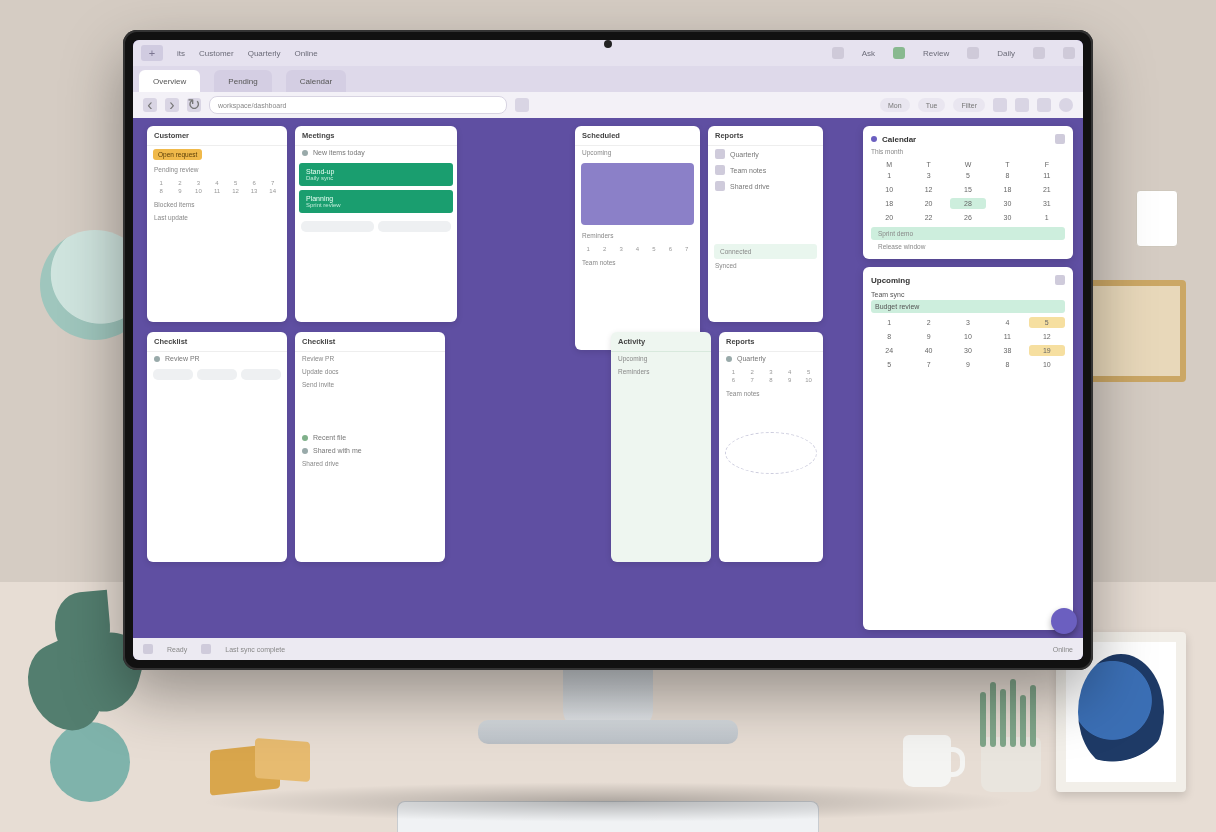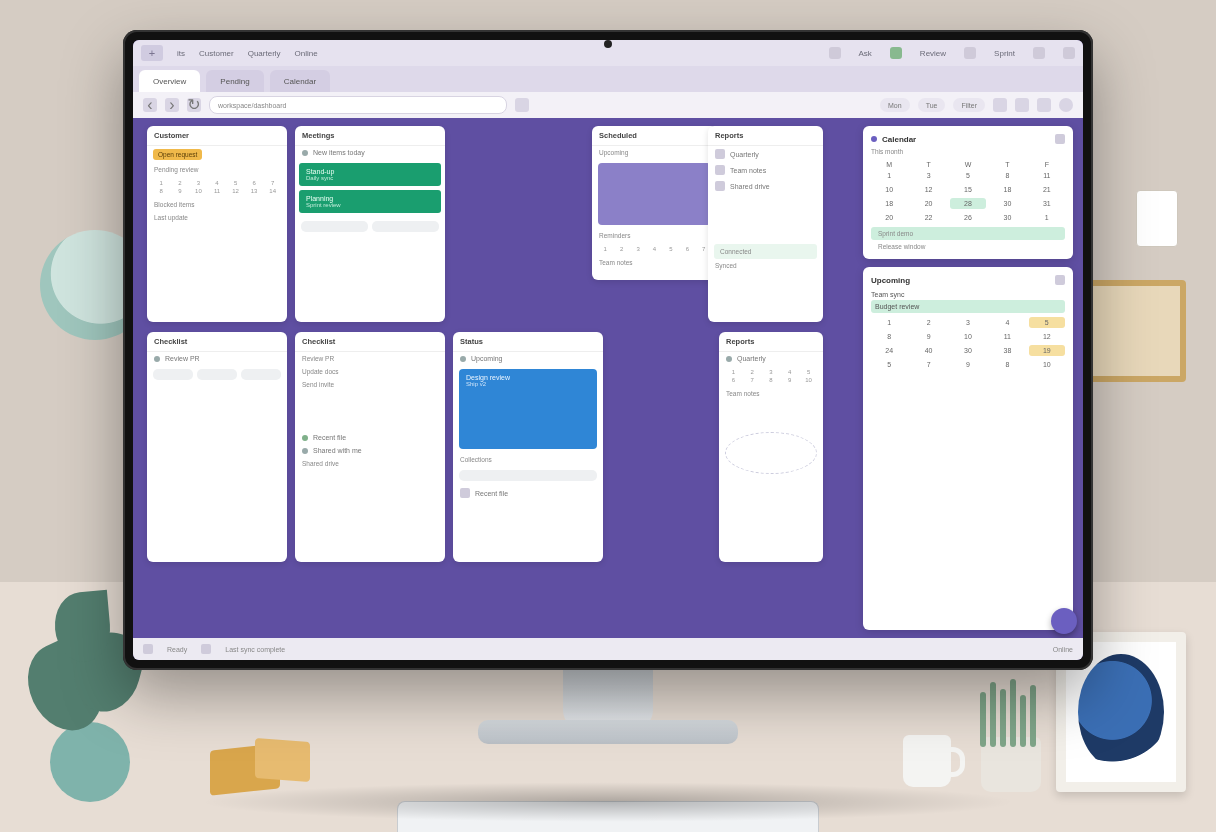--- a/index.html
+++ b/index.html
@@ -30,21 +30,21 @@
   .tag{position:absolute;right:38px;top:190px;width:40px;height:55px;background:#fff;border-radius:4px;border:1px solid #cfc8bd}
 
   
   .screen{position:absolute;inset:10px;border-radius:6px;background:#5f4fa2;overflow:hidden}
   
   .titlebar{height:26px;background:#e6e2ef;display:flex;align-items:center;font-size:8px;color:#6b6b78;padding:0 8px;gap:14px}
   .titlebar .tbtn{width:22px;height:16px;background:#d0cbe0;border-radius:3px}
   .titlebar .right{margin-left:auto;display:flex;gap:18px;align-items:center}
   .sq{width:12px;height:12px;border-radius:3px;background:#cfcad9}
   
-  .tabstrip{height:26px;background:#ded9ea;display:flex;align-items:flex-end;padding-left:6px;gap:4px}
+  .tabstrip{height:26px;background:#ded9ea;display:flex;align-items:flex-end;padding-left:6px;gap:12px}
   .tab{height:22px;padding:0 14px;font-size:8px;color:#555;display:flex;align-items:center;border-radius:6px 6px 0 0;background:#d4cee3;margin-right:2px}
   .tab.active{background:#fff}
   
   .addr{height:26px;background:#f3f1f7;display:flex;align-items:center;gap:8px;padding:0 10px}
   .addr .field{flex:0 0 280px;height:16px;background:#fff;border:1px solid #d8d4e2;border-radius:8px;font-size:7px;color:#888;padding:0 8px;display:flex;align-items:center}
   .addr .chip{height:14px;padding:0 8px;font-size:7px;color:#777;background:#e9e6f0;border-radius:7px;display:flex;align-items:center}
   .addr .icn{width:14px;height:14px;border-radius:3px;background:#d9d5e4}
   .addr .spacer{flex:1}
   
   .canvas{position:absolute;top:78px;left:0;right:0;bottom:0}
@@ -114,21 +114,21 @@
         <span>its</span>
         <span>Customer</span>
         <span>Quarterly</span>
         <span>Online</span>
         <div class="right">
           <span class="sq"></span>
           <span>Ask</span>
           <span class="sq" style="background:#88b98f"></span>
           <span>Review</span>
           <span class="sq"></span>
-          <span>Sprint</span>
+          <span>Daily</span>
           <span class="sq"></span>
           <span class="sq"></span>
         </div>
       </div>
 
       <div class="tabstrip">
         <div class="tab active">
             <span>Overview</span>
           </div>
         <div class="tab">
@@ -176,42 +176,42 @@
               <span>10</span>
               <span>11</span>
               <span>12</span>
               <span>13</span>
               <span>14</span>
           </div>
           <div class="lbl">Blocked items</div>
           <div class="lbl">Last update</div>
         </div>
 
-        <div class="panel" style="left:162px;top:8px;width:150px;height:196px">
+        <div class="panel" style="left:162px;top:8px;width:162px;height:196px">
           <div class="hd">Meetings</div>
           <div class="row">
               <span class="dot"></span>
               <span>New items today</span>
             </div>
           <div class="blockG">
             <div>Stand-up</div>
             <div style="opacity:.8;font-size:6px">Daily sync</div>
           </div>
           <div class="blockG">
             <div>Planning</div>
             <div style="opacity:.8;font-size:6px">Sprint review</div>
           </div>
           <div class="btnrow">
             <div class="pill"></div>
             <div class="pill"></div>
           </div>
         </div>
 
 
-        <div class="panel" style="left:459px;top:8px;width:125px;height:154px">
+        <div class="panel" style="left:442px;top:8px;width:125px;height:224px">
           <div class="hd">Scheduled</div>
           <div class="lbl">Upcoming</div>
           <div class="blockP" style="height:62px;margin:4px 6px"></div>
           <div class="lbl">Reminders</div>
           <div class="miniCal">
             <span>1</span>
               <span>2</span>
               <span>3</span>
               <span>4</span>
               <span>5</span>
@@ -263,40 +263,26 @@
               <span class="dot" style="background:#7fb08a"></span>
               <span>Recent file</span>
             </div>
           <div class="row">
               <span class="dot"></span>
               <span>Shared with me</span>
             </div>
           <div class="lbl">Shared drive</div>
         </div>
 
-        <div class="panel" style="left:320px;top:214px;width:150px;height:230px">
-          <div class="hd">Status</div>
-          <div class="row">
-              <span class="dot"></span>
-              <span>Upcoming</span>
-            </div>
-          <div class="blockB" style="margin:4px 6px;height:70px">
-            <div>Design review</div>
-            <div style="opacity:.85;font-size:6px">Ship v2</div>
-          </div>
-          <div class="lbl">Collections</div>
-          <div class="btnrow">
-              <div class="pill"></div>
-            </div>
-          <div class="row">
-              <span class="ico"></span>
-              <span>Recent file</span>
-            </div>
-        </div>
-
+
+        <div class="panel" style="left:478px;top:214px;width:100px;height:230px;background:#eef6f0">
+          <div class="hd" style="border-color:#d8e9dd">Activity</div>
+          <div class="lbl">Upcoming</div>
+          <div class="lbl">Reminders</div>
+        </div>
 
         <div class="panel" style="left:586px;top:214px;width:104px;height:230px">
           <div class="hd">Reports</div>
           <div class="row">
               <span class="dot"></span>
               <span>Quarterly</span>
             </div>
           <div class="miniCal" style="grid-template-columns:repeat(5,1fr)">
             <span>1</span>
               <span>2</span>

